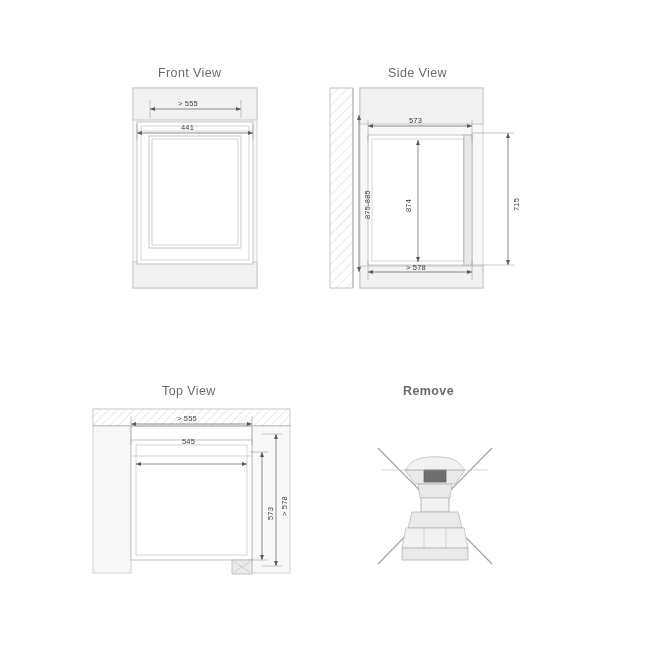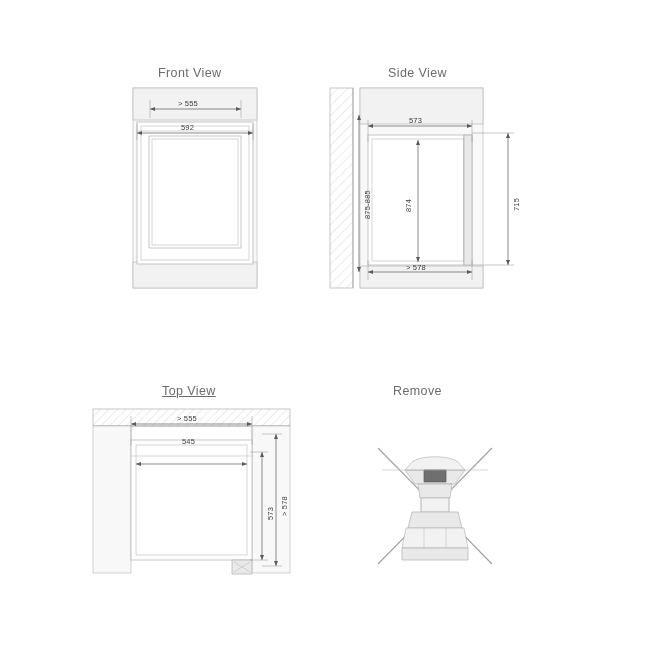--- a/index.html
+++ b/index.html
@@ -91,21 +91,21 @@
     <line x1="241" y1="100" x2="241" y2="118" class="ext"></line>
 
     <line x1="137" y1="133" x2="253" y2="133" class="ln-d"></line>
     <path d="M137 133 l5 -2 v4 z" fill="#5a5a5a"></path>
     <path d="M253 133 l-5 -2 v4 z" fill="#5a5a5a"></path>
     <line x1="137" y1="124" x2="137" y2="140" class="ext"></line>
     <line x1="253" y1="124" x2="253" y2="140" class="ext"></line>
   </svg>
 
   <div class="dim" style="left:178px; top:99px;">&gt; 555</div>
-  <div class="dim" style="left:181px; top:123px;">592</div>
+  <div class="dim" style="left:181px; top:123px;">441</div>
 
   <div class="panel-title" style="left:388px; top:66px;text-align:right;">Side View</div>
 
   <svg width="650" height="650">
 
     <rect x="330" y="88" width="23" height="200" fill="url(#hatchA)" stroke="#b0b0b0" stroke-width="0.7"></rect>
     <line x1="353" y1="88" x2="353" y2="288" class="ln"></line>
 
     <rect x="360" y="88" width="123" height="200" class="fill-ll"></rect>
     <rect x="360" y="88" width="123" height="36" class="fill-l"></rect>
@@ -143,21 +143,21 @@
     <line x1="472" y1="133" x2="514" y2="133" class="ext"></line>
     <line x1="472" y1="265" x2="514" y2="265" class="ext"></line>
   </svg>
 
   <div class="dim" style="left:409px; top:116px;">573</div>
   <div class="dim" style="left:406px; top:263px;">&gt; 578</div>
   <div class="dim vert" style="left:363px; top:219px;">875-885</div>
   <div class="dim vert" style="left:404px; top:212px;">874</div>
   <div class="dim vert" style="left:512px; top:211px;">715</div>
 
-  <div class="panel-title" style="left:162px; top:384px;text-decoration:underline;">Top View</div>
+  <div class="panel-title" style="left:162px; top:384px;">Top View</div>
 
   <svg width="650" height="650">
 
     <rect x="93" y="409" width="197" height="17" fill="url(#hatchB)" stroke="#b0b0b0" stroke-width="0.7"></rect>
     <line x1="93" y1="426" x2="290" y2="426" class="ln"></line>
 
     <rect x="93" y="426" width="38" height="147" class="fill-ll"></rect>
     <rect x="252" y="426" width="38" height="147" class="fill-ll"></rect>
 
     <rect x="131" y="440" width="121" height="120" class="fill-w"></rect>
@@ -188,21 +188,21 @@
     <path d="M276 566 l-2 -5 h4 z" fill="#5a5a5a"></path>
     <line x1="262" y1="434" x2="282" y2="434" class="ext"></line>
     <line x1="262" y1="566" x2="282" y2="566" class="ext"></line>
   </svg>
 
   <div class="dim" style="left:177px; top:414px;">&gt; 555</div>
   <div class="dim" style="left:182px; top:437px;">545</div>
   <div class="dim vert" style="left:266px; top:520px;">573</div>
   <div class="dim vert" style="left:280px; top:516px;">&gt; 578</div>
 
-  <div class="panel-title" style="left:393px; top:384px;">Remove</div>
+  <div class="panel-title" style="left:403px; top:384px;font-weight:bold;">Remove</div>
 
   <svg width="650" height="650">
 
     <path d="M378 448 L492 564" class="cross"></path>
     <path d="M492 448 L378 564" class="cross"></path>
 
     <path d="M405 470 L465 470 L455 484 L415 484 Z" class="fill-g"></path>
     <path d="M412 462 C420 455 450 455 458 462 L465 470 L405 470 Z" class="fill-l"></path>
     <path d="M424 470 L446 470 L446 482 L424 482 Z" fill="#6f6f6f" stroke="#5a5a5a" stroke-width="0.7"></path>
     <path d="M418 484 L452 484 L450 498 L420 498 Z" class="fill-g"></path>

